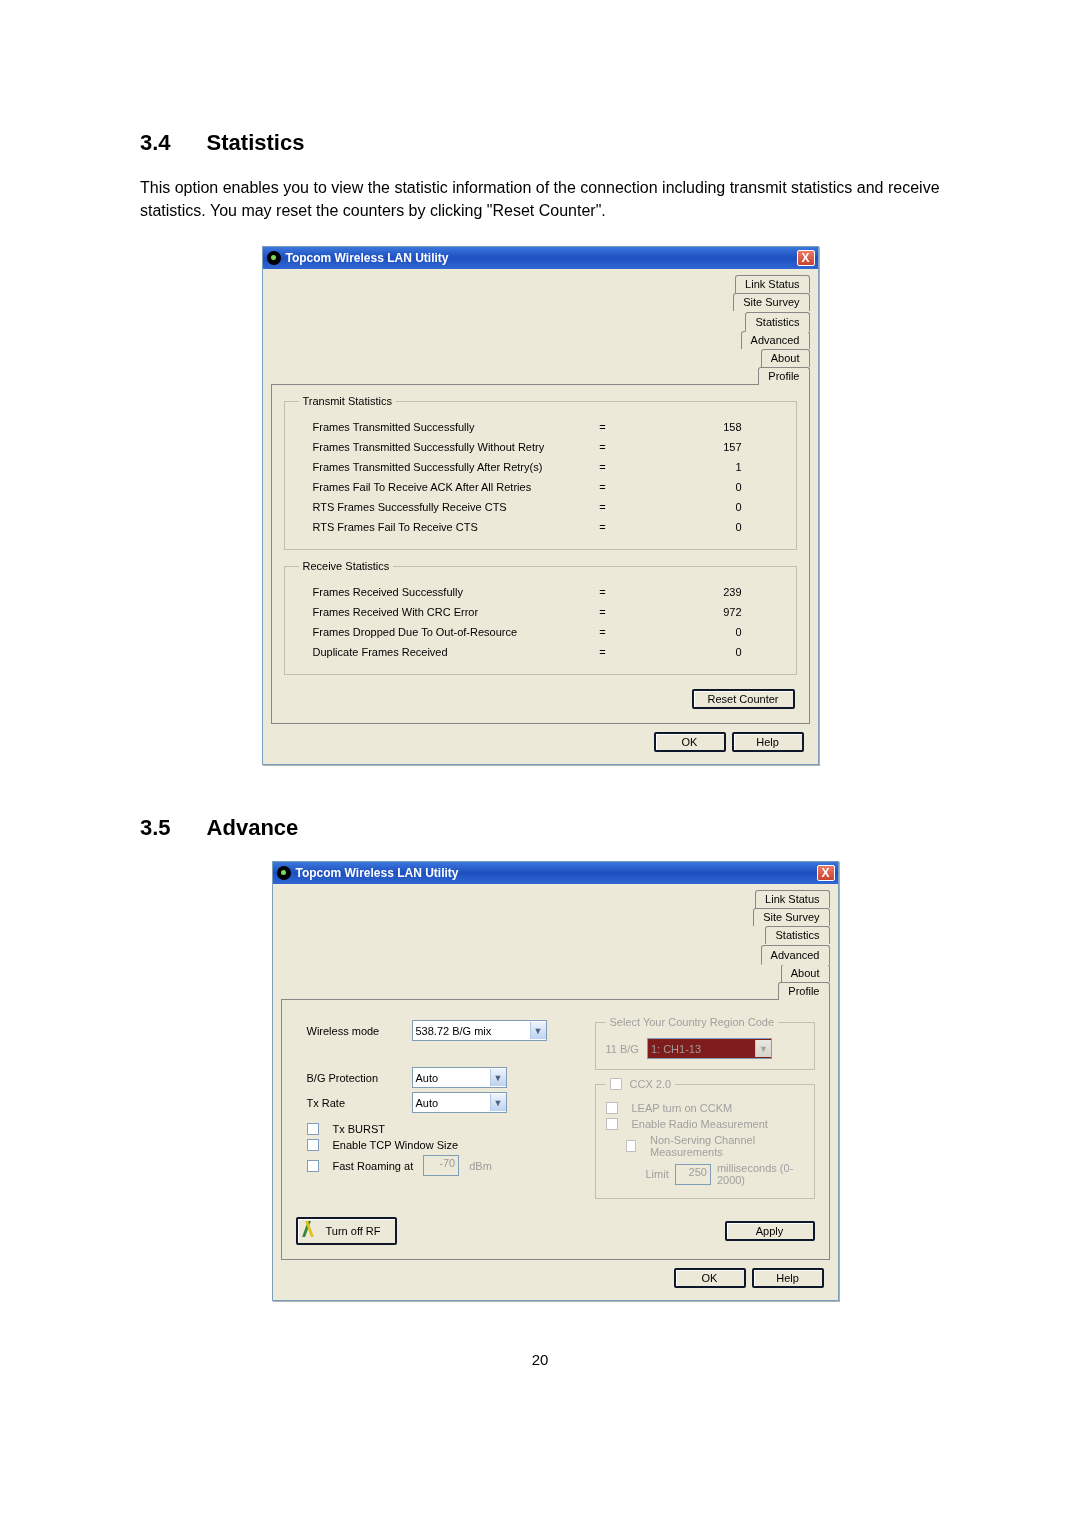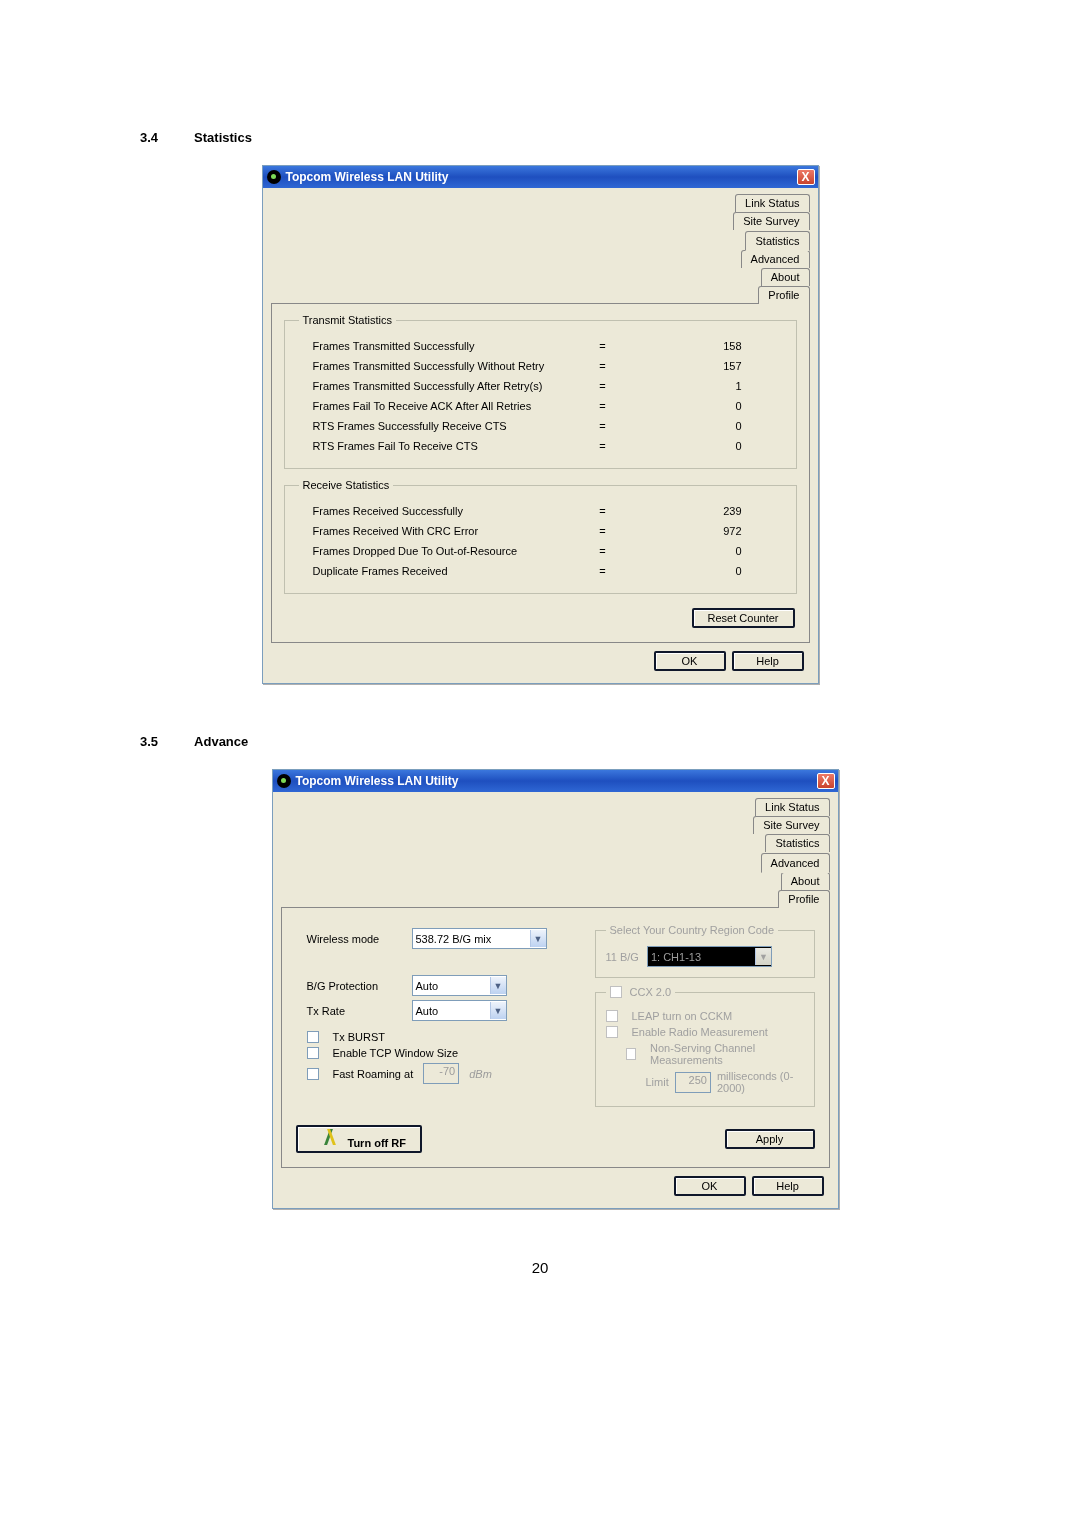--- a/index.html
+++ b/index.html
@@ -7,21 +7,21 @@
     padding: 0;
     background: #fff;
     font-family: Arial, sans-serif;
     width: 1080px;
     color: #000;
   }
   .page {
     padding: 130px 140px 60px 140px;
   }
   h2.section {
-    font-size: 13px;
+    font-size: 22px;
     font-weight: bold;
     color: #000;
     margin: 0 0 20px 0;
   }
   p.body {
     font-size: 16px;
     margin: 0 0 24px 0;
     line-height: 1.45;
   }
   .dialog-wrap {
@@ -182,21 +182,21 @@
   .xp-select {
     border: 1px solid #7f9db9;
     background: #fff;
     font-size: 11px;
     height: 19px;
     display:flex;
     align-items:center;
     justify-content:space-between;
     padding-left:3px;
   }
-  .xp-select.dis { background:#000000; color:#9c9c9c; }
+  .xp-select.dis { background:#7f1d1d; color:#9c9c9c; }
   .dd-btn {
     width:15px; height:17px;
     background: linear-gradient(#eef3fb,#bdd2f1);
     border-left:1px solid #b3c7e6;
     display:flex; align-items:center; justify-content:center;
   }
   .dd-btn.dis { background: linear-gradient(#e8e8e1,#d4d4c8); }
   .chev { font-size:9px; color:#4d6185; }
   .chev.dis { color:#a0a0a0; }
   .chk {
@@ -245,20 +245,21 @@
 </style>
 </head>
 <body>
 
 <div class="page">
 
   <div class="section-header">
     <h2 class="section">3.4</h2>
     <h2 class="section">Statistics</h2>
   </div>
+  <p class="body">This option enables you to view the statistic information of the connection including transmit statistics and receive statistics. You may reset the counters by clicking "Reset Counter".</p>
 
   <div class="dialog-wrap">
     <div class="dialog">
       <div class="titlebar">
         <span class="title-icon"></span>
         <span>Topcom Wireless LAN Utility</span>
         <div class="close-btn">X</div>
       </div>
       <div class="client">
         <div class="tabs">
@@ -405,21 +406,21 @@
 
               <div class="adv-row">
                 <span class="chk"></span>
                 <span>Enable TCP Window Size</span>
               </div>
 
               <div class="adv-row">
                 <span class="chk"></span>
                 <span>Fast Roaming at</span>
                 <span class="xp-input dis" style="width:28px; text-align:right;">-70</span>
-                <span style="color:#9c9c9c;font-style:italic;">dBm</span>
+                <span style="color:#9c9c9c;">dBm</span>
               </div>
             </div>
 
             <div class="adv-col">
               <fieldset class="disabled" style="margin:0 0 8px 0; padding:6px 10px;">
                 <legend>Select Your Country Region Code</legend>
                 <div class="adv-row" style="gap:8px;">
                   <span>11 B/G</span>
                   <div class="xp-select dis" style="width:120px;">
                     <span>1: CH1-13</span>
@@ -450,21 +451,21 @@
                 <div class="adv-row" style="padding-left:40px; gap:6px;">
                   <span>Limit</span>
                   <span class="xp-input dis" style="width:34px; text-align:right;">250</span>
                   <span>milliseconds (0-2000)</span>
                 </div>
               </fieldset>
             </div>
           </div>
 
           <div style="display:flex; justify-content:space-between; align-items:center; margin-top:18px;">
-            <button class="xp-btn" style="display:flex; align-items:flex-end; padding:2px 14px 2px 22px;font-weight:bold;">
+            <button class="xp-btn" style="display:flex; align-items:center; padding:2px 14px 2px 0;">
               <span class="antenna"></span>
               <span>Turn off RF</span>
             </button>
             <button class="xp-btn" style="width:90px;">Apply</button>
           </div>
 
         </div>
         <div class="btn-row" style="padding-top:8px; padding-right:6px;">
           <button class="xp-btn" style="width:72px;">OK</button>
           <button class="xp-btn" style="width:72px;">Help</button>

